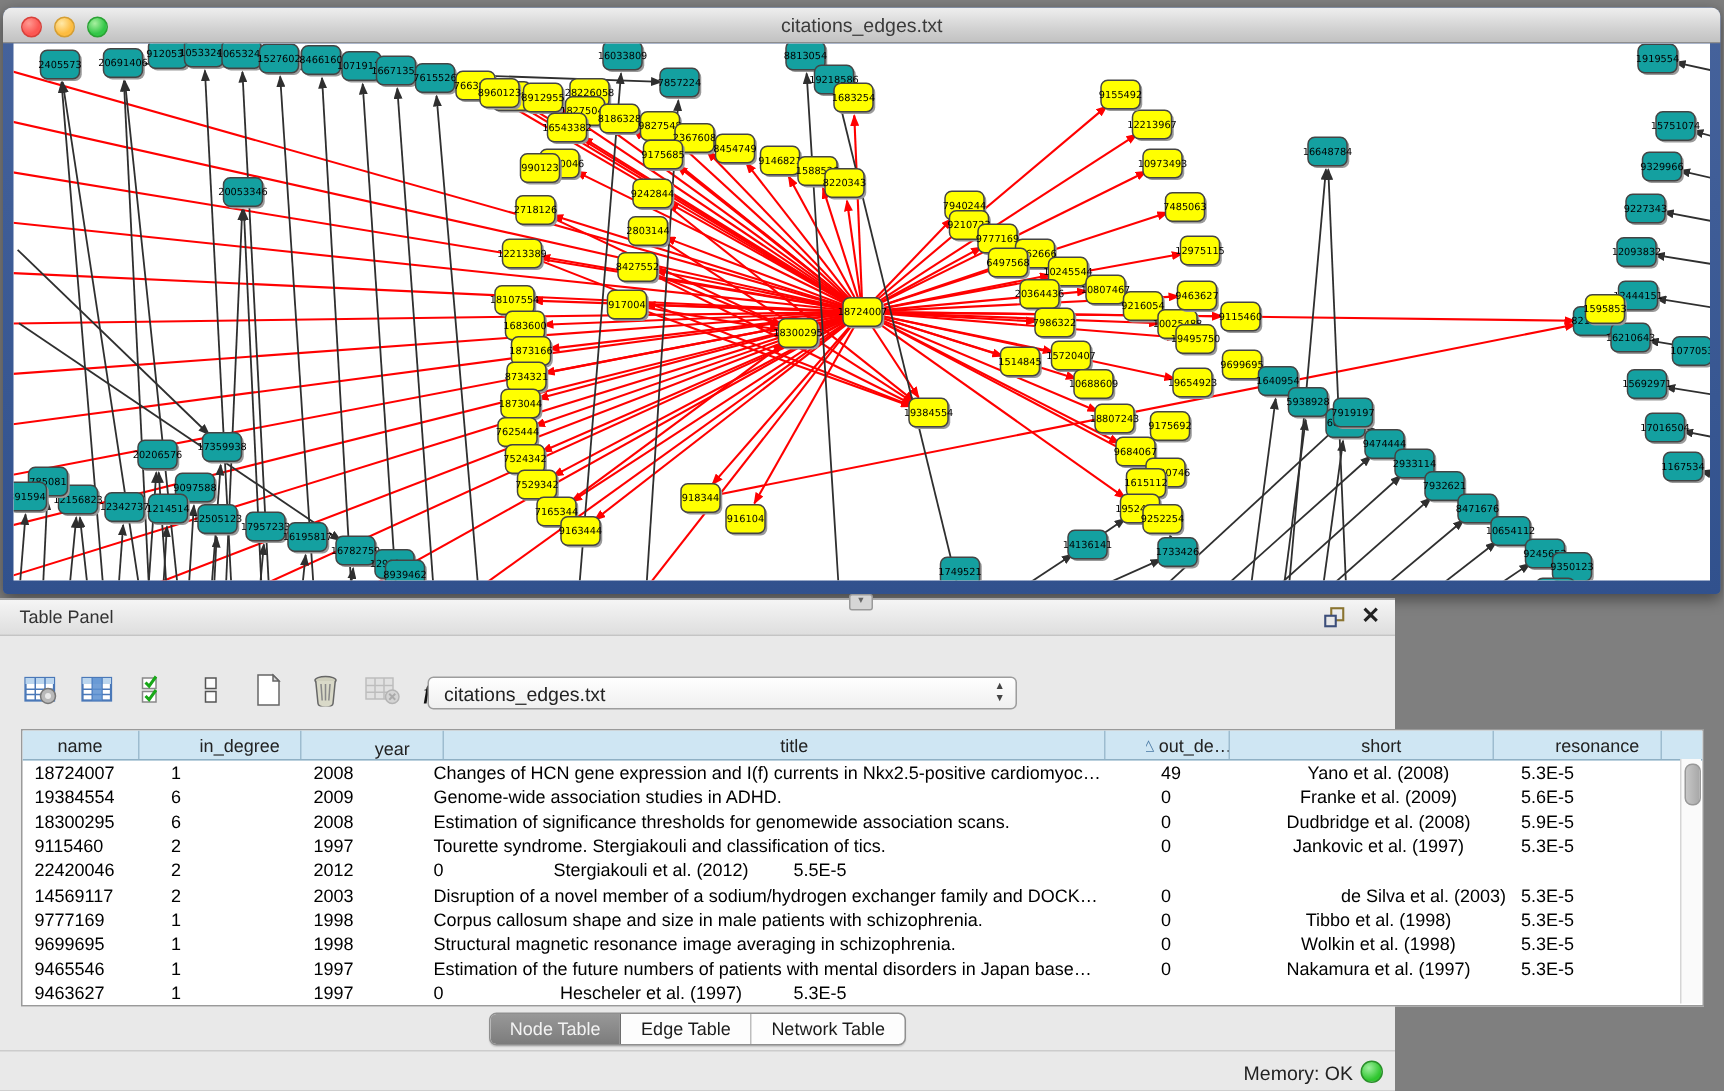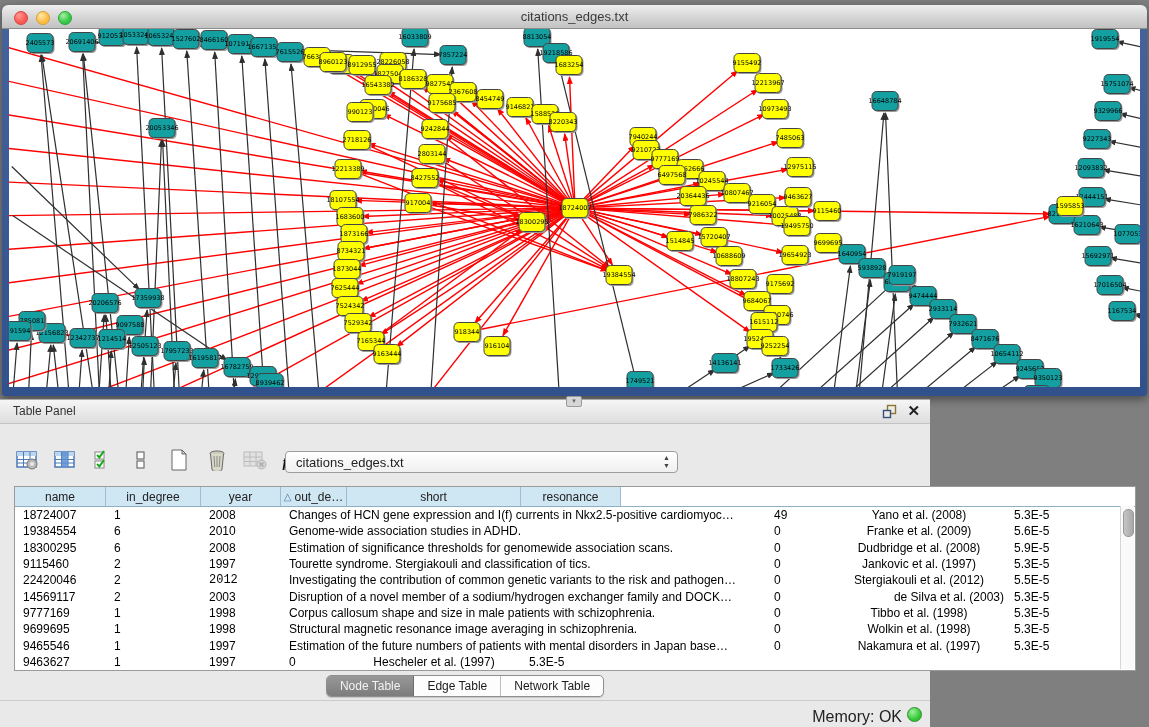--- a/index.html
+++ b/index.html
@@ -35,39 +35,39 @@
   .toolbar{position:absolute;left:14px;top:46px;height:32px;display:flex;align-items:center;gap:12px;}
   .tool{width:26px;height:26px;display:flex;align-items:center;justify-content:center;}
   .fx{font-family:"Liberation Serif",serif;font-style:italic;font-weight:bold;font-size:14px;color:#111;}
   .combo{position:absolute;left:285px;top:51px;width:393px;height:22px;background:linear-gradient(#ffffff,#f0f0f0);
          border:1px solid #9d9d9d;border-radius:4px;font-size:13px;color:#222;line-height:22px;padding-left:10px;
          box-sizing:border-box;}
   .combo-arrows{position:absolute;right:7px;top:2px;font-size:7px;color:#444;line-height:8px;text-align:center;}
 
   .tablebox{position:absolute;left:14px;top:86px;width:1122px;height:185px;background:#fff;
             border:1px solid #9a9a9a;box-sizing:border-box;overflow:hidden;}
-  .thead{display:flex;height:19px;background:#cfe6f3;border-bottom:1px solid #8fb0c4;}
+  .thead{display:flex;height:19px;background:#cfe6f3;border-bottom:1px solid #8fb0c4;gap:27px;}
   .th{box-sizing:border-box;border-right:1px solid #9dbccf;font-size:12px;color:#222;
       display:flex;align-items:center;justify-content:center;overflow:hidden;white-space:nowrap;}
   .sort-tri{color:#4a7aa5;font-size:10px;margin-right:3px;}
   .trow{display:flex;height:16.3px;align-items:center;}
   .td{box-sizing:border-box;font-size:12px;color:#000;overflow:hidden;white-space:nowrap;padding:0 2px 0 8px;}
   .vscroll{position:absolute;right:1px;top:19px;width:13px;bottom:1px;background:#fafafa;border-left:1px solid #d5d5d5;}
   .vthumb{position:absolute;left:2px;top:3px;width:9px;height:26px;background:linear-gradient(90deg,#c6c6c6,#a8a8a8);
           border-radius:5px;border:1px solid #999;}
 
   .tabs{position:absolute;left:0;right:0;top:275px;display:flex;justify-content:center;}
   .tabgroup{display:flex;border:1px solid #8f8f8f;border-radius:5px;overflow:hidden;background:#fdfdfd;
             box-shadow:0 1px 1px rgba(0,0,0,.15);}
   .tab{padding:2px 13px;font-size:12px;color:#1b1b1b;border-right:1px solid #bdbdbd;line-height:16px;}
   .tab.active{background:linear-gradient(#989898,#7c7c7c);color:#f3f3f3;border-right:1px solid #6d6d6d;}
   .tab:last-child{border-right:none;}
 
   .statusbar{position:absolute;left:0;right:0;bottom:0;height:27px;background:#e9e9e9;border-top:1px solid #cccccc;}
-  .mem{position:absolute;right:28px;top:7px;font-size:16px;color:#222;}
+  .mem{position:absolute;right:28px;top:7px;font-size:13px;color:#222;}
   .memdot{position:absolute;right:8px;top:6px;width:13px;height:13px;border-radius:50%;
           background:radial-gradient(circle at 35% 30%,#9ff09f,#2fc62f 65%);border:1px solid #2a8f2a;}
 </style>
 </head>
 <body>
 
 <div class="window">
   <div class="titlebar">
     <div class="lights">
       <span class="light red"></span>
@@ -976,22 +976,25 @@
   </div>
 
   <div class="tablebox">
     <div class="thead" id="thead">
         <div class="th" style="width: 91px;">
           <span>name</span>
         </div>
         <div class="th" style="width: 95px;">
           <span>in_degree</span>
         </div>
-        <div class="th" style="width: 80px;">
+        <div class="th" style="width: 80px; align-items: flex-end;">
           <span>year</span>
+        </div>
+        <div class="th" style="width: 485px;">
+          <span>title</span>
         </div>
         <div class="th" style="width: 66px;">
           <span class="sort-tri">△</span>
           <span>out_de…</span>
         </div>
         <div class="th" style="width: 174px;">
           <span>short</span>
         </div>
         <div class="th" style="width: 100px;">
           <span>resonance</span>
@@ -1004,21 +1007,21 @@
           <div class="td" style="width: 95px;">1</div>
           <div class="td" style="width: 80px;">2008</div>
           <div class="td" style="width: 485px;">Changes of HCN gene expression and I(f) currents in Nkx2.5-positive cardiomyoc…</div>
           <div class="td" style="width: 66px;">49</div>
           <div class="td" style="width: 174px; text-align: center; padding-left: 2px;">Yano et al. (2008)</div>
           <div class="td" style="width: 100px;">5.3E-5</div>
         </div>
         <div class="trow">
           <div class="td" style="width: 91px;">19384554</div>
           <div class="td" style="width: 95px;">6</div>
-          <div class="td" style="width: 80px;">2010</div>
+          <div class="td" style="width: 80px;">2009</div>
           <div class="td" style="width: 485px;">Genome-wide association studies in ADHD.</div>
           <div class="td" style="width: 66px;">0</div>
           <div class="td" style="width: 174px; text-align: center; padding-left: 2px;">Franke et al. (2009)</div>
           <div class="td" style="width: 100px;">5.6E-5</div>
         </div>
         <div class="trow">
           <div class="td" style="width: 91px;">18300295</div>
           <div class="td" style="width: 95px;">6</div>
           <div class="td" style="width: 80px;">2008</div>
           <div class="td" style="width: 485px;">Estimation of significance thresholds for genomewide association scans.</div>
@@ -1031,22 +1034,21 @@
           <div class="td" style="width: 95px;">2</div>
           <div class="td" style="width: 80px;">1997</div>
           <div class="td" style="width: 485px;">Tourette syndrome. Stergiakouli and classification of tics.</div>
           <div class="td" style="width: 66px;">0</div>
           <div class="td" style="width: 174px; text-align: center; padding-left: 2px;">Jankovic et al. (1997)</div>
           <div class="td" style="width: 100px;">5.3E-5</div>
         </div>
         <div class="trow">
           <div class="td" style="width: 91px;">22420046</div>
           <div class="td" style="width: 95px;">2</div>
-          <div class="td" style="width: 80px; font-family: Liberation Mono, monospace;">2012</div>
-          <div class="td" style="width: 485px;">Investigating the contribution of common genetic variants to the risk and pathogen…</div>
+          <div class="td" style="width: 80px;">2012</div>
           <div class="td" style="width: 66px;">0</div>
           <div class="td" style="width: 174px; text-align: center; padding-left: 2px;">Stergiakouli et al. (2012)</div>
           <div class="td" style="width: 100px;">5.5E-5</div>
         </div>
         <div class="trow">
           <div class="td" style="width: 91px;">14569117</div>
           <div class="td" style="width: 95px;">2</div>
           <div class="td" style="width: 80px;">2003</div>
           <div class="td" style="width: 485px;">Disruption of a novel member of a sodium/hydrogen exchanger family and DOCK…</div>
           <div class="td" style="width: 66px;">0</div>

